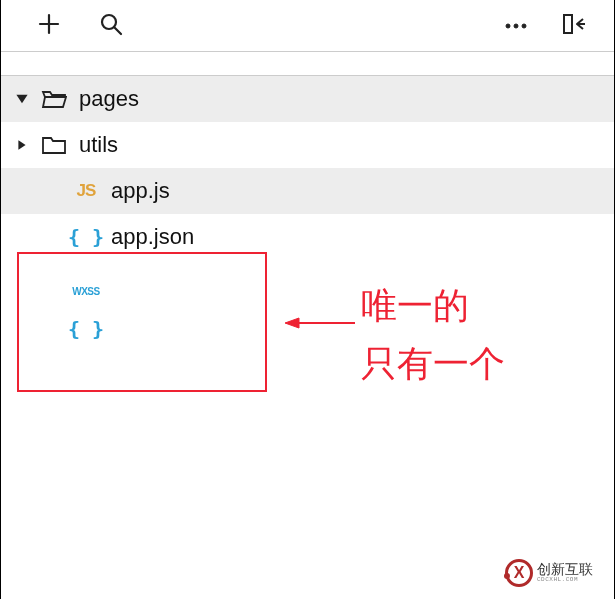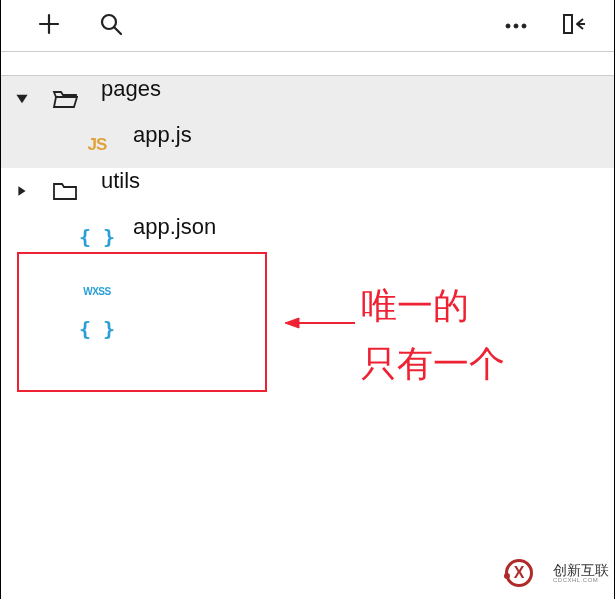--- a/index.html
+++ b/index.html
@@ -6,21 +6,21 @@
   html, body { width: 615px; height: 599px; font-family: "Segoe UI", Arial, sans-serif; background: #fff; overflow: hidden; }
   .panel { width: 615px; height: 599px; border-left: 1px solid #000; border-right: 1px solid #000; position: relative; }
   .toolbar { height: 52px; border-bottom: 1px solid #ccc; display: flex; align-items: center; padding: 0 8px; }
   .toolbar .left { display: flex; gap: 38px; margin-left: 28px; }
   .toolbar .spacer { flex: 1; }
   .toolbar .right { display: flex; gap: 34px; align-items: center; margin-right: 20px; }
   .icon-plus svg, .icon-search svg, .icon-more svg, .icon-collapse svg { stroke: #222; }
   .tabstrip { height: 24px; border-bottom: 1px solid #ccc; }
 
   .tree { font-size: 22px; color: #111; user-select: none; }
-  .row { display: flex; height: 46px; padding-left: 12px; gap: 19px; white-space: nowrap; }
+  .row { display: flex; align-items: center; height: 46px; padding-left: 12px; gap: 8px; white-space: nowrap; }
   .row .chevron { width: 18px; display:flex; align-items:center; justify-content:center; }
   .row .chevron svg { fill: #222; }
   .row .ficon { width: 30px; display:flex; align-items:center; justify-content:center; }
   .row .label { margin-left: 2px; }
   .row.sel { background: #ededed; }
 
   .indent-0 { padding-left: 12px; }
   .indent-1 { padding-left: 36px; }
   .indent-2 { padding-left: 44px; }
   .file .chevron { visibility: hidden; }
@@ -32,21 +32,21 @@
 
   .redbox { position: absolute; left: 16px; top: 252px; width: 250px; height: 140px; border: 2px solid #e23; pointer-events: none; }
   .annot { position: absolute; left: 360px; top: 278px; color: #e23; font-size: 36px; line-height: 1.6; font-family: "SimSun","Songti SC",serif; }
   .arrow { position: absolute; left: 284px; top: 316px; width: 70px; height: 14px; }
   .arrow svg line, .arrow svg polygon { stroke: #e23; fill: #e23; }
 
   .watermark { position: absolute; right: 4px; bottom: 10px; width: 105px; height: 32px; background: #fff; display:flex; align-items:center; gap:4px; }
   .watermark .c { width: 28px; height: 28px; border-radius: 50%; border: 3px solid #b02a2a; position: relative; display:flex; align-items:center; justify-content:center; }
   .watermark .c span { color:#b02a2a; font-weight:700; font-size:16px; }
   .watermark .c .dot { position:absolute; width:6px; height:6px; border-radius:50%; background:#b02a2a; left:-4px; top:11px; }
-  .watermark .t { font-size:14px; color:#333; font-family:Liberation Sans, sans-serif; line-height:1;margin-left:16px; }
+  .watermark .t { font-size:14px; color:#333; font-family:Liberation Mono, monospace; line-height:1; }
   .watermark .t small { font-size:6px; color:#888; display:block; letter-spacing:0.5px; }
 </style>
 </head>
 <body>
 
 <div class="panel">
 
   <div class="toolbar">
     <div class="left">
       <span class="icon-plus">
@@ -96,38 +96,38 @@
           <svg width="26" height="22" viewBox="0 0 26 22" stroke-width="1.8">
             <path d="M2 4h7l2 3h13v2H4z"></path>
             <path d="M4 9h21l-3 10H2z"></path>
           </svg>
         </span>
       <span class="label">pages</span>
     </div>
 
 
 
-    <div class="row sel indent-2 file">
-      <span class="chevron"></span>
-      <span class="ficon js-icon">JS</span>
-      <span class="label">app.js</span>
-    </div>
-
     <div class="row indent-0">
       <span class="chevron">
           <svg width="12" height="14" viewBox="0 0 10 10">
             <polygon points="2,1 8,5 2,9"></polygon>
           </svg>
         </span>
       <span class="ficon folder-icon">
           <svg width="26" height="20" viewBox="0 0 26 20" stroke-width="1.8">
             <path d="M2 3h8l2 3h12v12H2z"></path>
           </svg>
         </span>
       <span class="label">utils</span>
+    </div>
+
+    <div class="row sel indent-2 file">
+      <span class="chevron"></span>
+      <span class="ficon js-icon">JS</span>
+      <span class="label">app.js</span>
     </div>
 
     <div class="row indent-2 file">
       <span class="chevron"></span>
       <span class="ficon json-icon">{ }</span>
       <span class="label">app.json</span>
     </div>
 
     <div class="row indent-2 file">
       <span class="chevron"></span>

